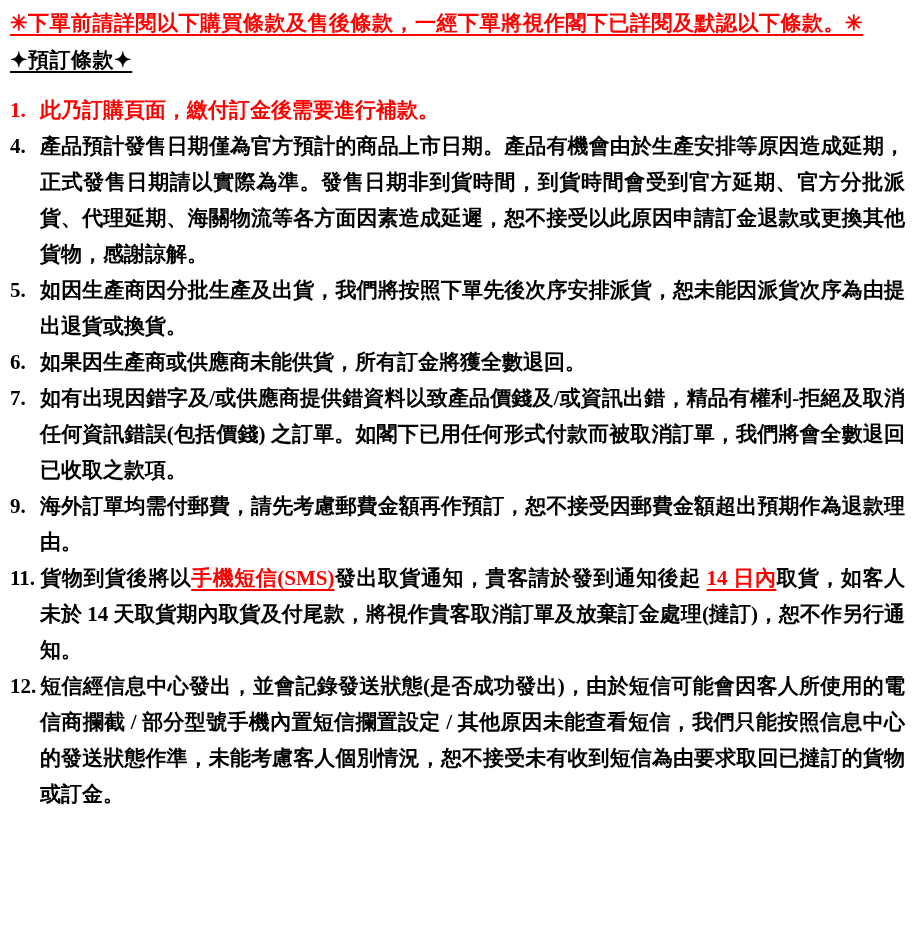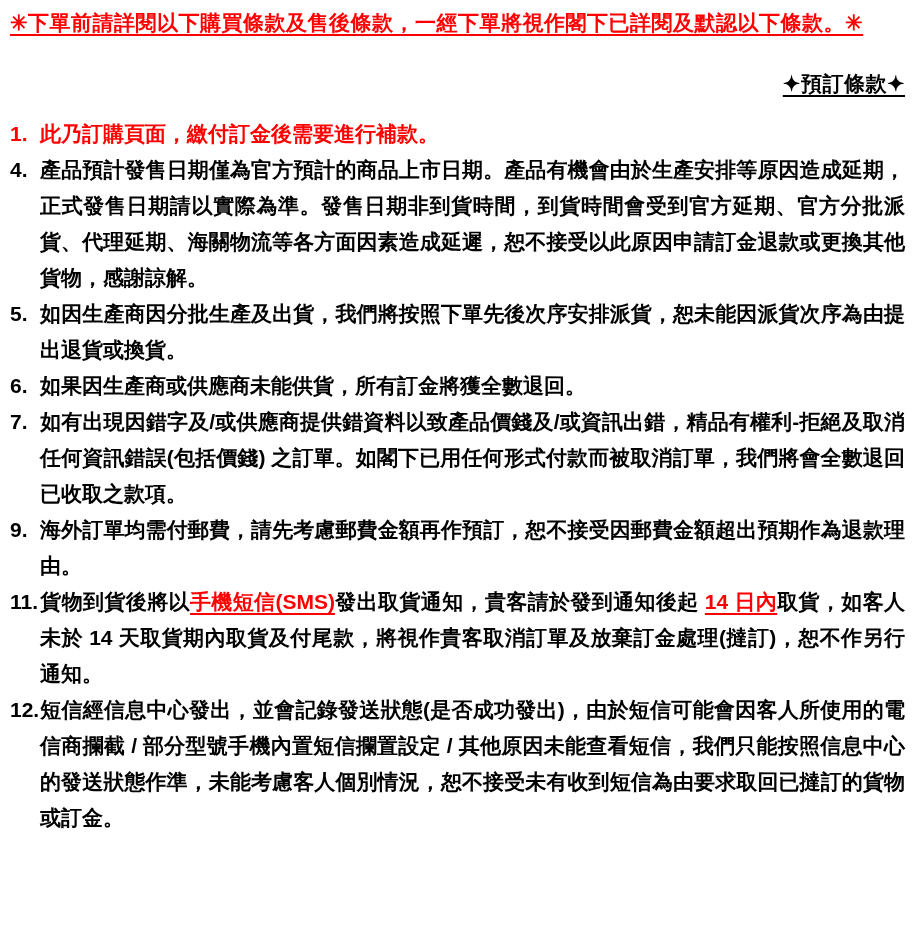--- a/index.html
+++ b/index.html
@@ -19,41 +19,41 @@
     width: 913px;
     min-height: 948px;
     padding: 8px 8px 8px 10px;
   }
   .notice {
     color: var(--red, #ff0000);
     font-size: 21px;
     line-height: 30px;
     text-decoration: underline;
     text-underline-offset: 4px;
-    margin-bottom: 32px;
+    margin-bottom: 8px;
     letter-spacing: 0.5px;
   }
   .section-title {
     color: var(--text, #000000);
     font-size: 21px;
     line-height: 28px;
     text-decoration: underline;
     text-underline-offset: 4px;
     margin-bottom: 18px;
     letter-spacing: 0.5px;
-    text-align: right;
   }
   .terms {
     font-size: 21px;
     line-height: 36px;
   }
   .term {
     padding-left: 30px;
     text-indent: -30px;
     text-align: justify;
+    font-family: Liberation Serif, serif;
   }
   .term .num {
     display: inline-block;
     width: 26px;
     margin-right: 4px;
     text-indent: 0;
     text-align: left;
   }
   .term-red { color: var(--red, #ff0000); }
   .run.red-underline {

